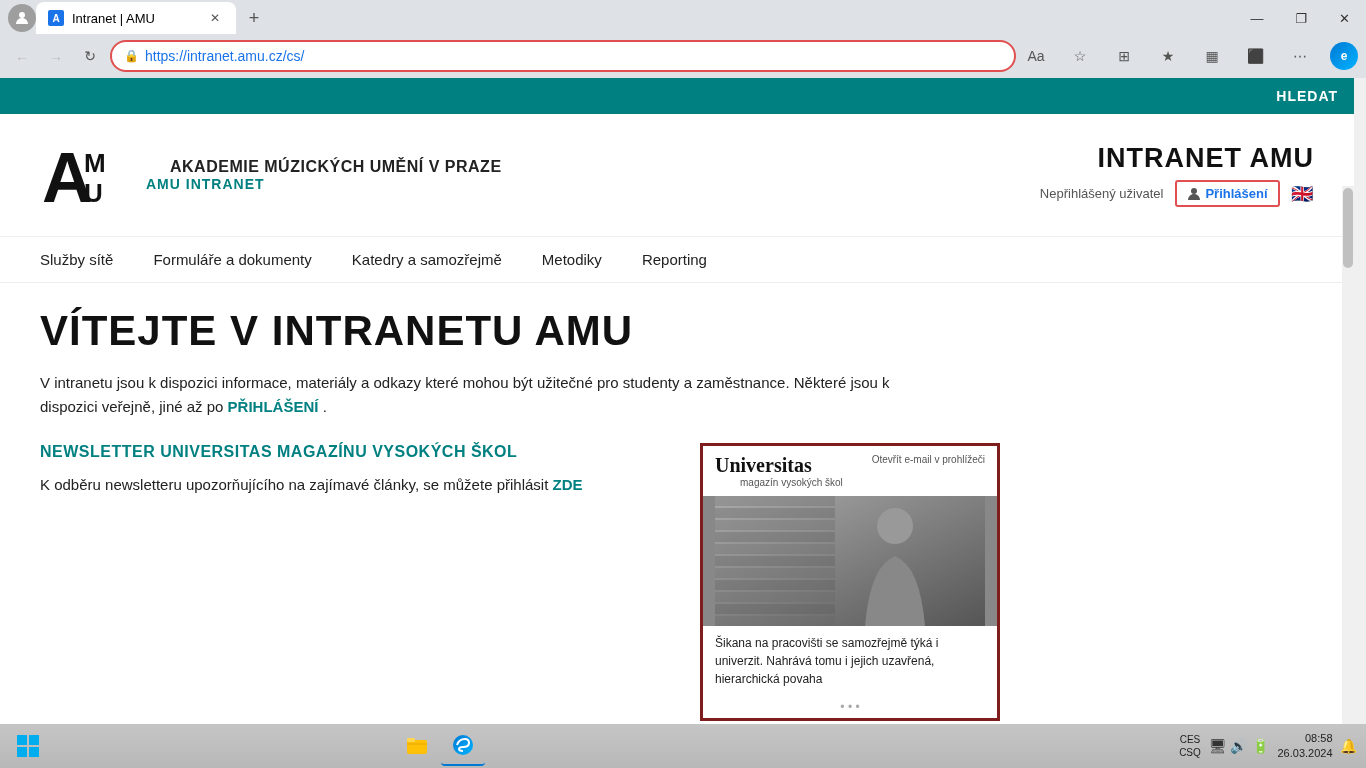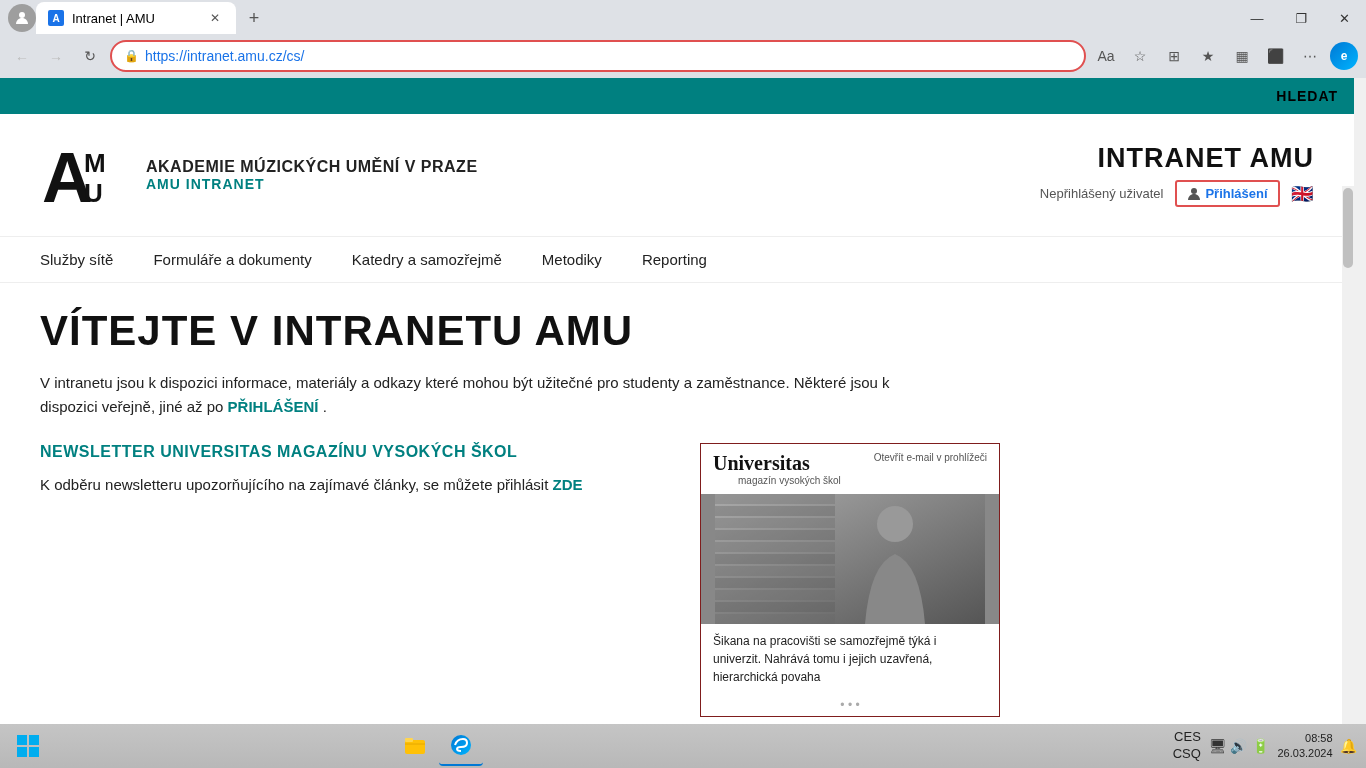--- a/index.html
+++ b/index.html
@@ -125,21 +125,21 @@
       border: 2px solid #e05050;
       padding: 2px 12px;
       height: 32px;
       gap: 6px;
     }
     .lock-icon { font-size: 12px; color: #555; }
     .address-text { font-size: 14px; color: #1a73e8; flex: 1; }
     .address-bar-right {
       display: flex;
       align-items: flex-start;
-      gap: 6px;
+      gap: 16px;
     }
     .toolbar-icon {
       width: 28px;
       height: 28px;
       display: flex;
       align-items: center;
       justify-content: center;
       border-radius: 50%;
       font-size: 14px;
       color: #555;
@@ -188,21 +188,21 @@
     
     .top-bar {
       background: #008080;
       height: 36px;
       display: flex;
       align-items: center;
       justify-content: flex-end;
       padding: 0 16px;
     }
     .hledat-btn {
-      color: #000000;
+      color: #ffffff;
       font-weight: bold;
       font-size: 14px;
       letter-spacing: 1px;
       cursor: pointer;
     }
 
     
     .site-header {
       display: flex;
       align-items: center;
@@ -221,20 +221,21 @@
     .site-name {
       display: flex;
       flex-direction: column;
     }
     .academy-name {
       font-size: 16px;
       font-weight: bold;
       color: #222;
       text-transform: uppercase;
       letter-spacing: 0.5px;
+      margin-left: 24px;
     }
     .intranet-label {
       font-size: 14px;
       color: #008080;
       font-weight: bold;
       letter-spacing: 1px;
     }
     .header-right {
       margin-left: auto;
       display: flex;
@@ -339,21 +340,21 @@
     .newsletter-link {
       color: #008080;
       font-weight: bold;
       text-decoration: none;
       cursor: pointer;
     }
     .newsletter-right {
       width: 300px;
     }
     .magazine-card {
-      border: 1px solid #7f1d1d;
+      border: 3px solid #7f1d1d;
       overflow: hidden;
     }
     .magazine-header {
       padding: 8px 12px;
       display: flex;
       justify-content: space-between;
       align-items: flex-start;
     }
     .magazine-title-text {
       font-family: Georgia, serif;
@@ -436,23 +437,23 @@
     .taskbar-app.active {
       border-bottom: 2px solid #0078d4;
     }
     .taskbar-right {
       display: flex;
       align-items: center;
       gap: 8px;
       margin-left: auto;
     }
     .taskbar-lang {
-      font-size: 13px;
+      font-size: 10px;
       color: #222;
-      text-align: right;
+      text-align: center;
       line-height: 1.3;
       cursor: pointer;
     }
     .taskbar-icons {
       display: flex;
       align-items: center;
       gap: 4px;
     }
     .taskbar-icon {
       font-size: 14px;

